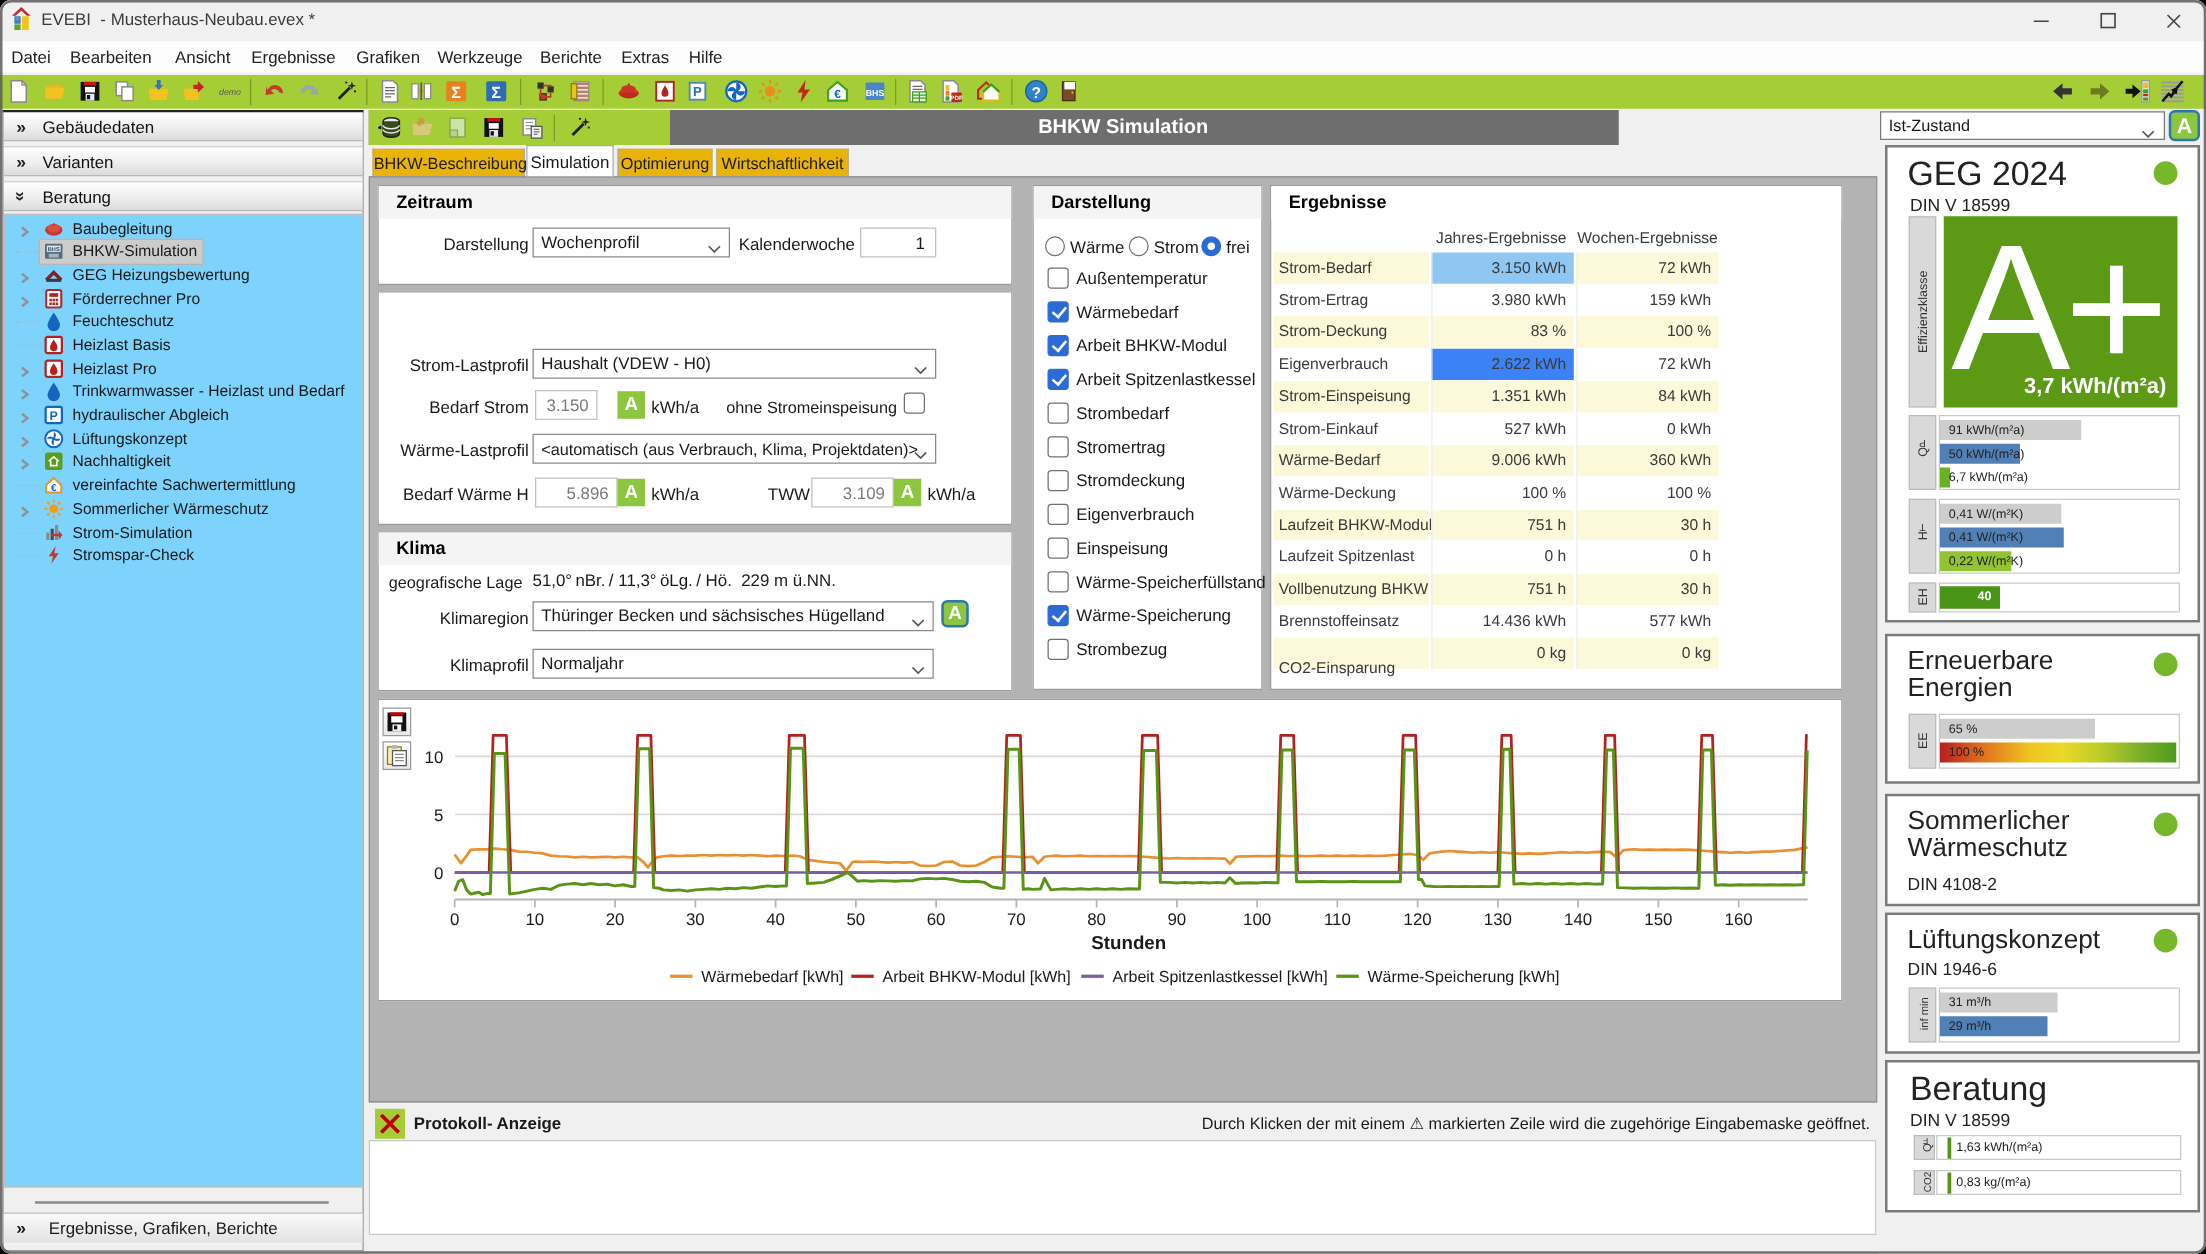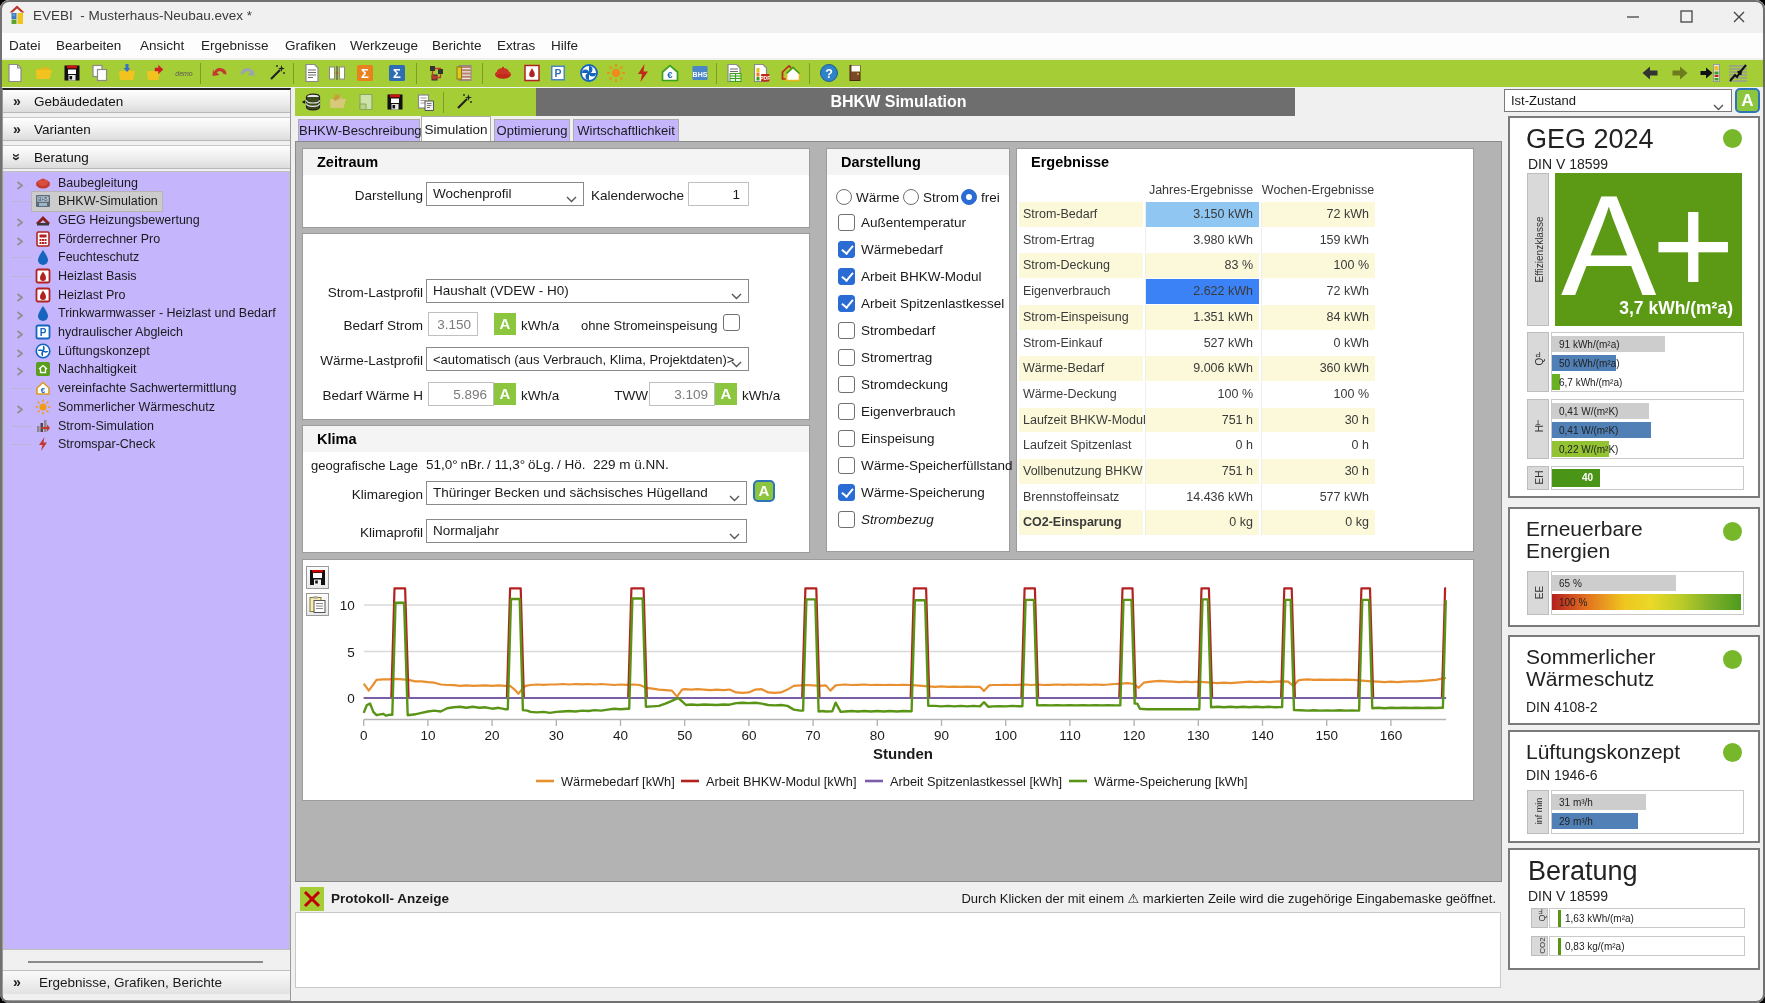--- a/index.html
+++ b/index.html
@@ -17,21 +17,21 @@
 
 #toolbar { position:absolute; left:0; top:60px; width:100%; height:27px; background:#a5cd35; }
 .tsep { position:absolute; top:3px; width:1px; height:21px; background:#7d9c26; }
 .ticon { position:absolute; top:3px; width:20px; height:20px; }
 
 #sidebar { position:absolute; left:2px; top:88px; width:289px; height:913px; background:#f0f0f0; border:1px solid #9a9a9a; border-top:2px solid #222; }
 .shead { position:relative; height:23px; background:linear-gradient(#fefefe,#ececec 60%,#dcdcdc); border-bottom:1px solid #b8b8b8; }
 .shead .chev { position:absolute; left:10px; top:3px; font-size:14px; font-weight:bold; color:#222; }
 .shead .lbl { position:absolute; left:31px; top:4px; font-size:13.5px; color:#111; }
 .ssep { height:5px; background:#f0f0f0; border-bottom:1px solid #c8c8c8; }
-#tree { position:absolute; left:0px; top:81px; width:287px; height:779px; background:#c4b5fd; border:1px solid #c0c0c0; }
+#tree { position:absolute; left:0px; top:81px; width:287px; height:779px; background:#7dd3fc; border:1px solid #c0c0c0; }
 .titem { position:absolute; left:0; height:19px; width:100%; font-size:12.5px; color:#1a1a1a; }
 .titem .arr { position:absolute; left:11px; top:5px; width:9px; height:9px; }
 .titem .ico { position:absolute; left:31px; top:1px; width:16px; height:16px; }
 .titem .txt { position:absolute; left:54px; top:2px; white-space:nowrap; }
 #sb-bottom { position:absolute; left:0px; bottom:6px; width:287px; height:24px; background:linear-gradient(#fafafa,#e2e2e2); border-top:1px solid #c0c0c0; }
 
 #rightpanel { position:absolute; left:1502px; top:88px; width:261px; height:915px; background:#f0f0f0; }
 #istdd { position:absolute; left:2px; top:1px; width:228px; height:23px; background:#fff; border:1px solid #7a7a7a; font-size:13px; }
 #ista { position:absolute; left:233px; top:0px; width:25px; height:25px; background:#8cc63f; border:2px solid #2e75b6; border-radius:5px; color:#fff; font-size:17px; font-weight:bold; text-align:center; line-height:21px; }
 .card { position:absolute; left:6px; width:252px; background:#fff; border:2px solid #7a7a7a; }
@@ -40,21 +40,21 @@
 .card h2 { font-size:14px; font-weight:normal; color:#222; }
 .vlabel { position:absolute; background:#d9d9d9; border:1px solid #bdbdbd; }
 .vlabel span { position:absolute; transform:rotate(-90deg); transform-origin:center; font-size:10px; color:#333; white-space:nowrap; }
 .barbox { position:absolute; background:#fff; border:1px solid #c9c9c9; }
 .bar { position:relative; font-size:10px; color:#222; }
 
 #main { position:absolute; left:295px; top:88px; width:1207px; height:915px; }
 #minitb { position:absolute; left:0; top:0; width:241px; height:28px; background:#a5cd35; z-index:3; }
 #bhkwbar { position:absolute; left:0px; top:0; width:1000px; height:28px; background:#6e6e6e; color:#fff; font-size:16px; font-weight:bold; text-align:center; line-height:28px; }
 #tabs { position:absolute; left:0; top:28px; width:100%; height:25px; }
-.tab { position:absolute; top:3px; height:22px; background:#c4b5fd; border:1px solid #acacac; border-bottom:none; font-size:13px; text-align:center; padding-top:3px; white-space:nowrap; }
+.tab { position:absolute; top:3px; height:22px; background:#eab308; border:1px solid #acacac; border-bottom:none; font-size:13px; text-align:center; padding-top:3px; white-space:nowrap; }
 .tab.active { top:0px; height:25px; background:#fff; font-size:13.5px; padding-top:5px; z-index:2; }
 #content { position:absolute; left:0; top:53px; width:1207px; height:741px; background:#b3b3b3; border:1px solid #8a8a8a; }
 .panel { position:absolute; background:#fff; border:1px solid #9c9c9c; }
 .panel .phead { position:absolute; left:0; top:0; width:100%; height:26px; background:#f4f4f4; }
 .panel .phead b { position:absolute; left:14px; top:5px; font-size:14.5px; color:#000; }
 .flabel { position:absolute; font-size:13.5px; color:#1a1a1a; text-align:right; white-space:nowrap; }
 .dd { position:absolute; background:#fff; border:1px solid #8a8a8a; font-size:13.5px; color:#1a1a1a; }
 .dd .v { position:absolute; left:6px; top:3px; white-space:nowrap; }
 .dd .c { position:absolute; right:6px; top:8px; width:11px; height:7px; }
 .inp { position:absolute; background:#fff; border:1px solid #c0c0c0; font-size:13.5px; color:#7a7a7a; text-align:right; }
@@ -643,21 +643,21 @@
           <span class="cblbl" style="left:34px;top:228px;">Stromdeckung</span>
         <div class="cb" style="left:11px;top:254px;"></div>
           <span class="cblbl" style="left:34px;top:255px;">Eigenverbrauch</span>
         <div class="cb" style="left:11px;top:281px;"></div>
           <span class="cblbl" style="left:34px;top:282px;">Einspeisung</span>
         <div class="cb" style="left:11px;top:308px;"></div>
           <span class="cblbl" style="left:34px;top:309px;">Wärme-Speicherfüllstand</span>
         <div class="cb on" style="left:11px;top:335px;"></div>
           <span class="cblbl" style="left:34px;top:336px;">Wärme-Speicherung</span>
         <div class="cb" style="left:11px;top:362px;"></div>
-          <span class="cblbl" style="left:34px;top:363px;font-style:italic;">Strombezug</span>
+          <span class="cblbl" style="left:34px;top:363px;">Strombezug</span>
       </div>
 
       <div class="panel" style="left:720px;top:6px;width:458px;height:404px;">
         <div class="phead" style="background:#fff;">
             <b>Ergebnisse</b>
           </div>
         <span style="position:absolute;left:128px;top:34px;width:112px;text-align:center;font-size:12.5px;color:#3a3a3a;">Jahres-Ergebnisse</span>
         <span style="position:absolute;left:243px;top:34px;width:116px;text-align:center;font-size:12.5px;color:#3a3a3a;">Wochen-Ergebnisse</span>
         <div style="position:absolute;left:2px;top:53px;width:124px;height:26px;background:#fbf9d9;border-bottom:1px solid #fff;font-size:12.5px;color:#3a3a3a;">
             <span style="position:absolute;left:4px;top:5px;white-space:nowrap;">Strom-Bedarf</span>
@@ -761,21 +761,21 @@
         <div style="position:absolute;left:2px;top:336px;width:124px;height:25px;background:#ffffff;border-bottom:1px solid #fff;font-size:12.5px;color:#3a3a3a;">
             <span style="position:absolute;left:4px;top:5px;white-space:nowrap;">Brennstoffeinsatz</span>
           </div>
           <div style="position:absolute;left:128px;top:336px;width:114px;height:25px;background:#ffffff;border-bottom:1px solid #fff;border-left:1px solid #eee;font-size:12.5px;color:#3a3a3a;">
             <span style="position:absolute;right:6px;top:5px;">14.436 kWh</span>
           </div>
           <div style="position:absolute;left:244px;top:336px;width:114px;height:25px;background:#ffffff;border-bottom:1px solid #fff;border-left:1px solid #eee;font-size:12.5px;color:#3a3a3a;">
             <span style="position:absolute;right:6px;top:5px;">577 kWh</span>
           </div>
         <div style="position:absolute;left:2px;top:361px;width:124px;height:26px;background:#fbf9d9;border-bottom:1px solid #fff;font-size:12.5px;color:#3a3a3a;">
-            <span style="position:absolute;left:4px;top:5px;white-space:nowrap;font-weight:bold;">CO2-Einsparung</span>
+            <span style="position:absolute;left:4px;top:17px;white-space:nowrap;">CO2-Einsparung</span>
           </div>
           <div style="position:absolute;left:128px;top:361px;width:114px;height:26px;background:#fbf9d9;border-bottom:1px solid #fff;border-left:1px solid #eee;font-size:12.5px;color:#3a3a3a;">
             <span style="position:absolute;right:6px;top:5px;">0 kg</span>
           </div>
           <div style="position:absolute;left:244px;top:361px;width:114px;height:26px;background:#fbf9d9;border-bottom:1px solid #fff;border-left:1px solid #eee;font-size:12.5px;color:#3a3a3a;">
             <span style="position:absolute;right:6px;top:5px;">0 kg</span>
           </div>
       </div>
 
       <div id="chartbox" style="position:absolute;left:6px;top:417px;width:1172px;height:242px;background:#fff;border:1px solid #9c9c9c;">

